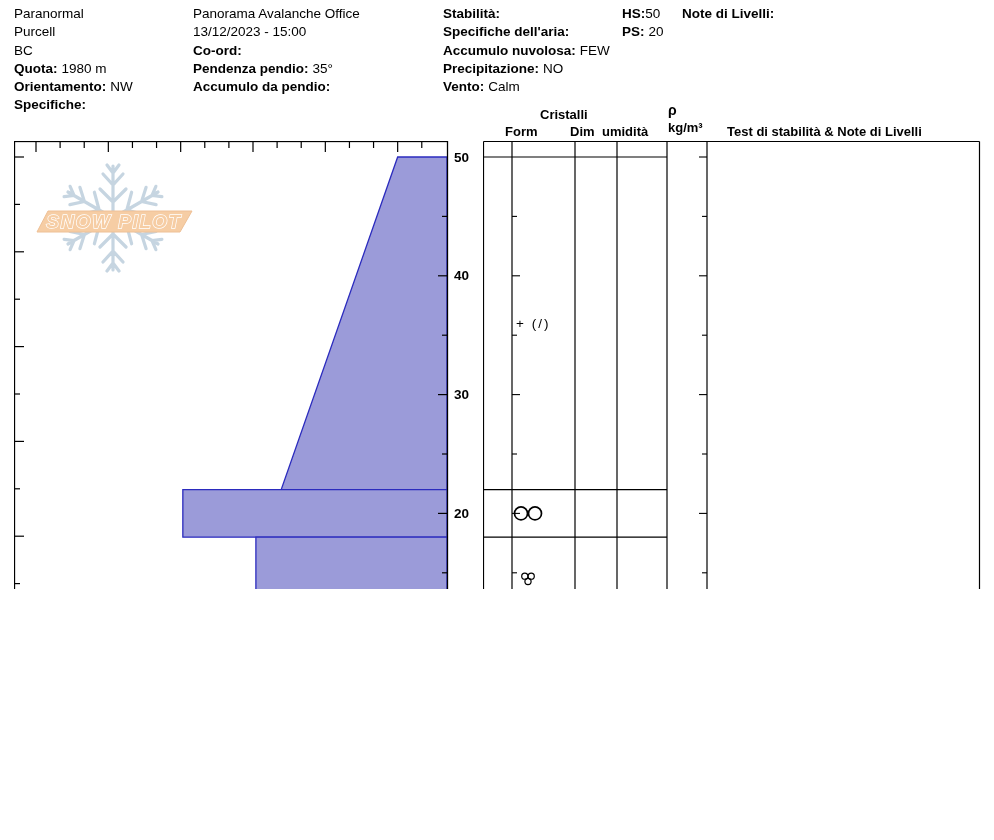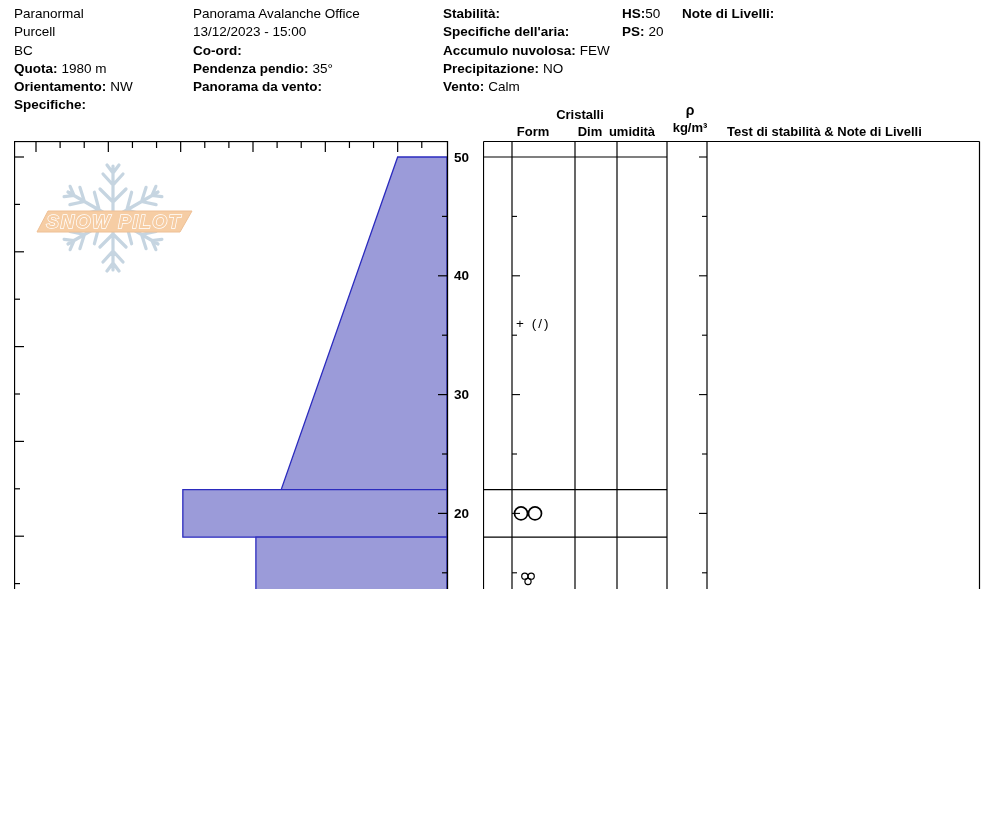--- a/index.html
+++ b/index.html
@@ -6,21 +6,21 @@
   html,body { background:#ffffff; }
   .page {
     position:relative; width:994px; height:589px; background:#ffffff;
     font-family:"Liberation Sans", sans-serif; color:#000; overflow:hidden;
   }
   .h-col { position:absolute; top:5px; font-size:13.5px; line-height:18.3px; white-space:nowrap; }
   .h-col div { height:18.3px; }
   .h-col b { font-weight:bold; }
   .h-col .val { margin-left:4px; }
   .th { position:absolute; font-weight:bold; font-size:13px; white-space:nowrap; }
-  .th.center { text-align:center; }
+  .th.center { }
   .footer-note { position:absolute; left:14px; top:755px; font-weight:bold; font-size:14px; }
   svg { position:absolute; }
   svg text { font-family:"Liberation Sans", sans-serif; }
 </style>
 </head>
 <body>
 
 <div class="page">
 
   <div class="h-col" style="left:14px;">
@@ -30,21 +30,21 @@
     <div><b>Quota:</b><span class="val">1980 m</span></div>
     <div><b>Orientamento:</b><span class="val">NW</span></div>
     <div><b>Specifiche:</b><span class="val"></span></div>
   </div>
 
   <div class="h-col" style="left:193px;">
     <div>Panorama Avalanche Office</div>
     <div>13/12/2023 - 15:00</div>
     <div><b>Co-ord:</b><span class="val"></span></div>
     <div><b>Pendenza pendio:</b><span class="val">35°</span></div>
-    <div><b>Panorama da vento:</b><span class="val"></span></div>
+    <div><b>Accumulo da pendio:</b><span class="val"></span></div>
   </div>
 
   <div class="h-col" style="left:443px;">
     <div><b>Stabilità:</b><span class="val"></span></div>
     <div><b>Specifiche dell'aria:</b><span class="val"></span></div>
     <div><b>Accumulo nuvolosa:</b><span class="val">FEW</span></div>
     <div><b>Precipitazione:</b><span class="val">NO</span></div>
     <div><b>Vento:</b><span class="val">Calm</span></div>
   </div>
 

